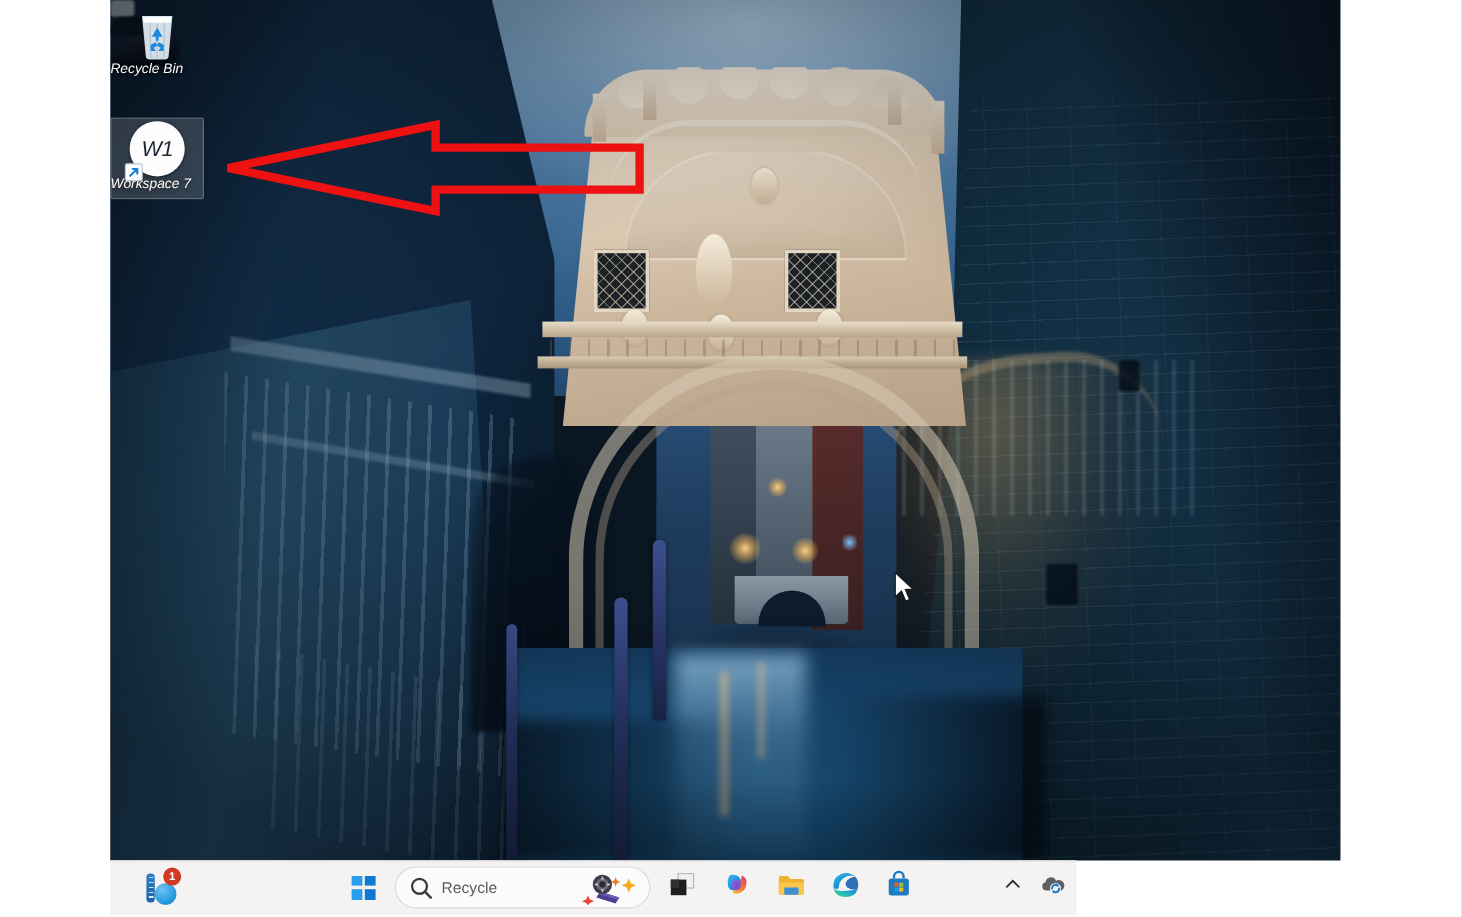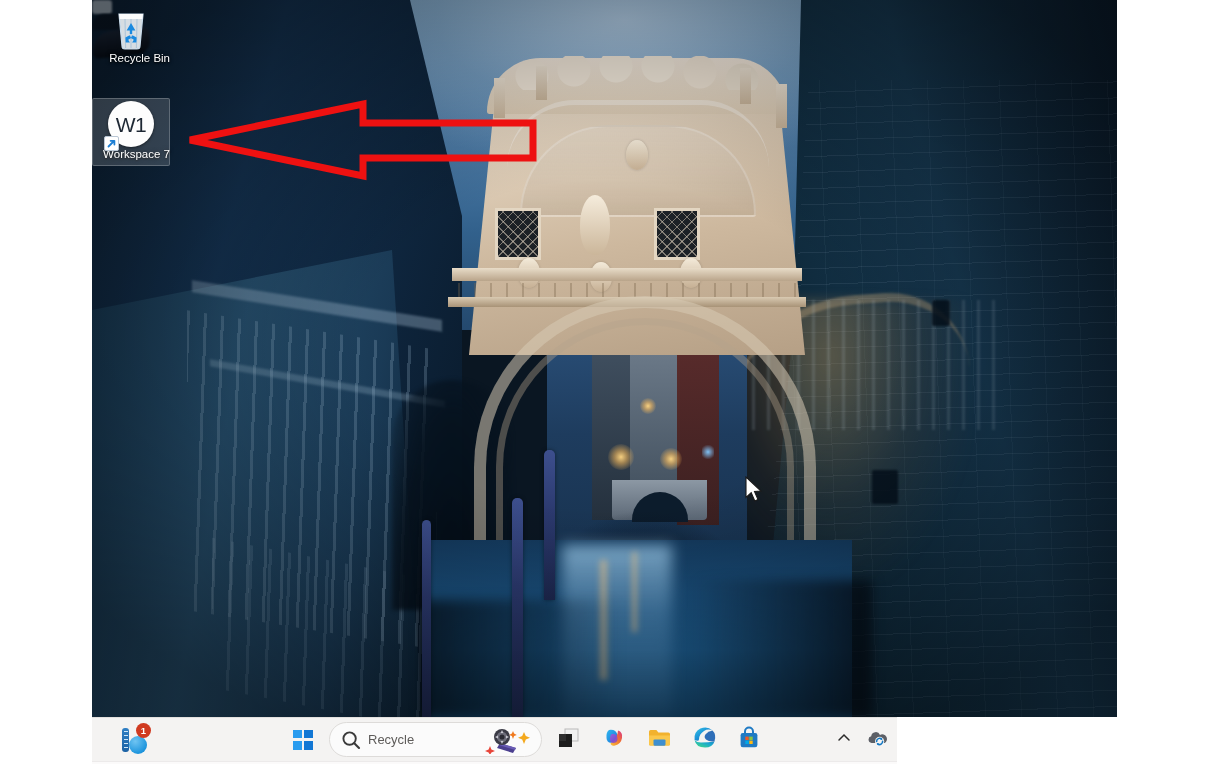--- a/index.html
+++ b/index.html
@@ -267,38 +267,38 @@
     background:#b9c4cf; border-radius:3px; filter:blur(.8px); opacity:.8;
   }
   .vignette{
     left:0; top:0; width:1025px; height:717px;
     background:radial-gradient(ellipse 640px 430px at 50% 48%, rgba(0,0,0,0) 38%, rgba(0,0,0,.42) 100%);
     pointer-events:none;
   }
 
   
   .dicon{
-    position:absolute; width:78px; text-align:right;
+    position:absolute; width:78px; text-align:left;
     font-size:11.5px; line-height:13px; color:#ffffff;
     text-shadow:0 1px 2px rgba(0,0,0,.95), 0 0 4px rgba(0,0,0,.8);
-    cursor:default; user-select:none;
+    cursor:default; user-select:none;font-style:italic;
   }
   .dicon .glyph{ height:48px; display:flex; align-items:center; justify-content:center; position:relative; }
   #icon-recycle{ left:0px; top:4px; }
   #icon-workspace{ left:0px; top:100px; }
   #icon-workspace .selbox{
     position:absolute; left:0; top:-2px; width:78px; height:68px;
     background:rgba(255,255,255,.16);
     border:1px solid rgba(255,255,255,.22);
     border-radius:2px;
   }
   .w1circle{
     position:relative; width:46px; height:46px; border-radius:50%;
     background:#fdfdfd; display:flex; align-items:center; justify-content:center;
-    color:#1d2733; font-size:21px; letter-spacing:-.5px;
+    color:#1d2733; font-size:18px; letter-spacing:-.5px;
     box-shadow:0 1px 3px rgba(0,0,0,.5);
     text-shadow:none;
   }
   .shortcutbadge{
     position:absolute; left:-4px; bottom:-4px; width:15px; height:15px;
     background:#ffffff; border:1px solid #b9c6d4; border-radius:2px;
     display:flex; align-items:center; justify-content:center;
   }
 
   

